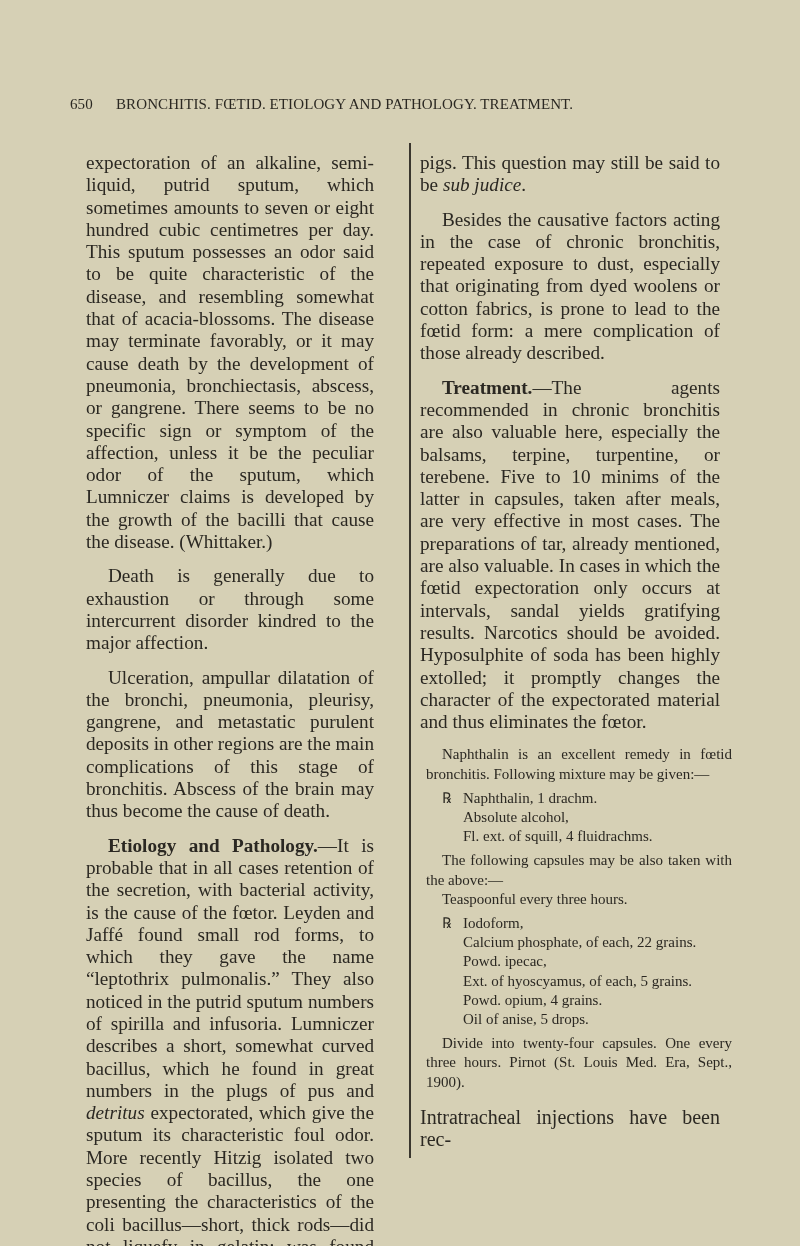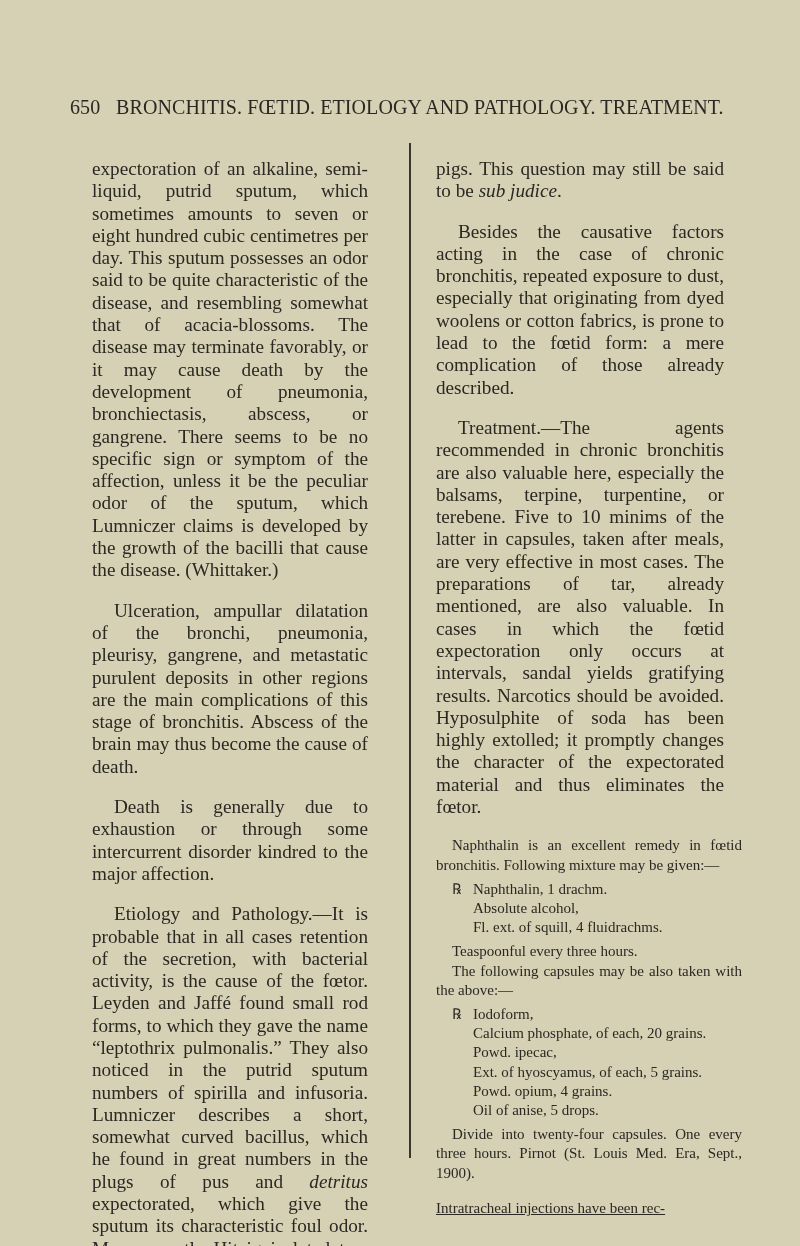--- a/index.html
+++ b/index.html
@@ -5,86 +5,86 @@
   html, body { margin: 0; padding: 0; }
   body {
     width: 800px; height: 1246px; overflow: hidden;
     background: #d6d0b5;
     color: #2b2822;
     font-family: "Liberation Serif", "DejaVu Serif", serif;
     position: relative;
   }
   .running-head {
     position: absolute; top: 96px; left: 70px; width: 680px;
-    font-size: 20px; letter-spacing: 0.1px;
+    font-size: 15px; letter-spacing: 0.1px;
     white-space: nowrap;
   }
   .running-head .folio { display: inline-block; width: 46px; }
   .col {
     position: absolute; top: 140px;
     font-size: 19.2px; line-height: 22.3px;
     text-align: justify;
   }
   .col-left { left: 74px; width: 312px; }
-  .col-right { left: 418px; width: 324px; }
+  .col-right { left: 408px; width: 324px; }
   .divider {
     position: absolute; left: 409px; top: 143px; width: 1.5px; height: 1015px;
     background: #3a362e;
   }
-  p { margin: 18px; }
+  p { margin: 12px; }
   .indent { text-indent: 22px; }
   .lastline { text-align-last: left; }
-  .bold { font-weight: normal; }
+  .bold { font-weight: bold; }
   .ital { font-style: italic; }
   .small {
     font-size: 15px; line-height: 19.2px;
     margin-left: 18px;
   }
   .small p { margin: 0; }
   .small .para { text-indent: 16px; text-align: justify; }
   .small .rx-item { margin-left: 37px; text-indent: -14px; padding-left: 14px; text-align: justify; }
   .small .rx-first { margin-left: 16px; font-family: Liberation Serif, serif; }
   .rx-sym { display: inline-block; width: 21px; }
   .gap-s { height: 5px; }
-  .tail { font-size: 15px; line-height: 22.3px; margin-top: 14px; text-decoration: underline; }
+  .tail { font-size: 20px; line-height: 22.3px; margin-top: 14px; }
   sup.frac { font-size: 10px; vertical-align: 6px; }
 </style>
 </head>
 <body>
 
 <div class="running-head">
   <span class="folio">650</span><span>BRONCHITIS. FŒTID. ETIOLOGY AND PATHOLOGY. TREATMENT.</span>
 </div>
 
 <div class="col col-left">
   <p class="lastline">expectoration of an alkaline, semi-liquid, putrid sputum, which sometimes amounts to seven or eight hundred cubic centimetres per day. This sputum possesses an odor said to be quite characteristic of the disease, and resembling somewhat that of acacia-blossoms. The disease may terminate favorably, or it may cause death by the development of pneumonia, bronchiectasis, abscess, or gangrene. There seems to be no specific sign or symptom of the affection, unless it be the peculiar odor of the sputum, which Lumniczer claims is developed by the growth of the bacilli that cause the disease. (Whittaker.)</p>
+  <p class="indent lastline">Death is generally due to exhaustion or through some intercurrent disorder kindred to the major affection.</p>
   <p class="indent lastline">Ulceration, ampullar dilatation of the bronchi, pneumonia, pleurisy, gangrene, and metastatic purulent deposits in other regions are the main complications of this stage of bronchitis. Abscess of the brain may thus become the cause of death.</p>
-  <p class="indent lastline">Death is generally due to exhaustion or through some intercurrent disorder kindred to the major affection.</p>
   <p class="indent lastline" style="margin-top:6px;"><span class="bold">Etiology and Pathology.</span><span>—It is probable that in all cases retention of the secretion, with bacterial activity, is the cause of the fœtor. Leyden and Jaffé found small rod forms, to which they gave the name “leptothrix pulmonalis.” They also noticed in the putrid sputum numbers of spirilla and infusoria. Lumniczer describes a short, somewhat curved bacillus, which he found in great numbers in the plugs of pus and </span><span class="ital">detritus</span><span> expectorated, which give the sputum its characteristic foul odor. More recently Hitzig isolated two species of bacillus, the one presenting the characteristics of the coli bacillus—short, thick rods—did not liquefy in gelatin; was found pathogenic for guinea-pigs and rabbits. The second did not liquefy in gelatin and was pathogenic for mice and guinea-</span></p>
 </div>
 
 <div class="divider"></div>
 
 <div class="col col-right">
   <p class="lastline"><span>pigs. This question may still be said to be </span><span class="ital">sub judice</span><span>.</span></p>
   <p class="indent lastline">Besides the causative factors acting in the case of chronic bronchitis, repeated exposure to dust, especially that originating from dyed woolens or cotton fabrics, is prone to lead to the fœtid form: a mere complication of those already described.</p>
   <p class="indent lastline" style="margin-top:3px;"><span class="bold">Treatment.</span><span>—The agents recommended in chronic bronchitis are also valuable here, especially the balsams, terpine, turpentine, or terebene. Five to 10 minims of the latter in capsules, taken after meals, are very effective in most cases. The preparations of tar, already mentioned, are also valuable. In cases in which the fœtid expectoration only occurs at intervals, sandal yields gratifying results. Narcotics should be avoided. Hyposulphite of soda has been highly extolled; it promptly changes the character of the expectorated material and thus eliminates the fœtor.</span></p>
 
   <div class="small" style="margin-top:12px;">
     <p class="para lastline">Naphthalin is an excellent remedy in fœtid bronchitis. Following mixture may be given:—</p>
     <div class="gap-s"></div>
     <p class="rx-first"><span class="rx-sym">℞</span><span>Naphthalin, 1 drachm.</span></p>
     <p class="rx-item">Absolute alcohol,</p>
     <p class="rx-item">Fl. ext. of squill, 4 fluidrachms.</p>
     <div class="gap-s"></div>
+    <p class="para lastline">The following capsules may be also taken with the above:—</p>
     <p class="para">Teaspoonful every three hours.</p>
-    <p class="para lastline">The following capsules may be also taken with the above:—</p>
     <div class="gap-s"></div>
     <p class="rx-first"><span class="rx-sym">℞</span><span>Iodoform,</span></p>
-    <p class="rx-item lastline">Calcium phosphate, of each, 20 grains.</p>
+    <p class="rx-item lastline">Calcium phosphate, of each, 22 grains.</p>
     <p class="rx-item">Powd. ipecac,</p>
     <p class="rx-item lastline">Ext. of hyoscyamus, of each, 5 grains.</p>
     <p class="rx-item">Powd. opium, 4 grains.</p>
     <p class="rx-item">Oil of anise, 5 drops.</p>
     <div class="gap-s"></div>
     <p class="para lastline">Divide into twenty-four capsules. One every three hours. Pirnot (St. Louis Med. Era, Sept., 1900).</p>
   </div>
 
   <p class="tail">Intratracheal injections have been rec-</p>
 </div>

